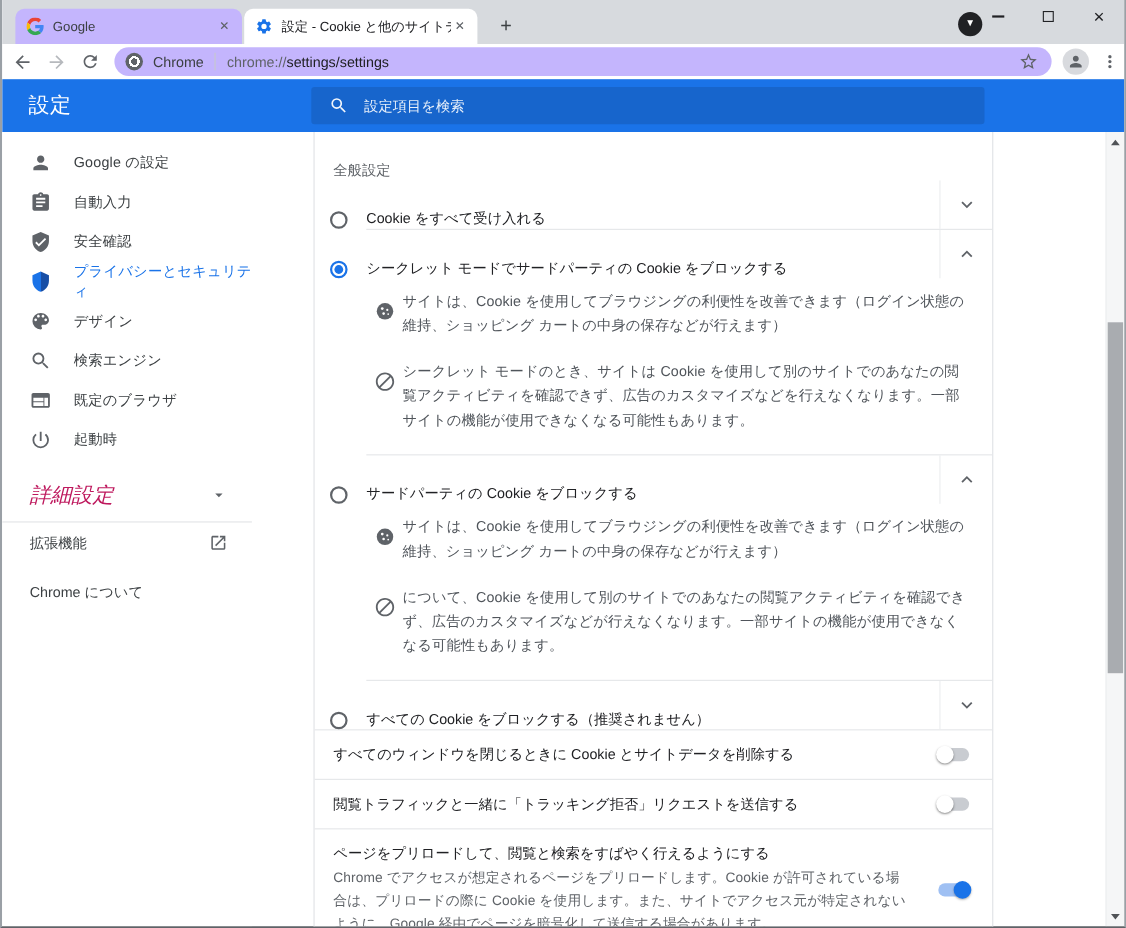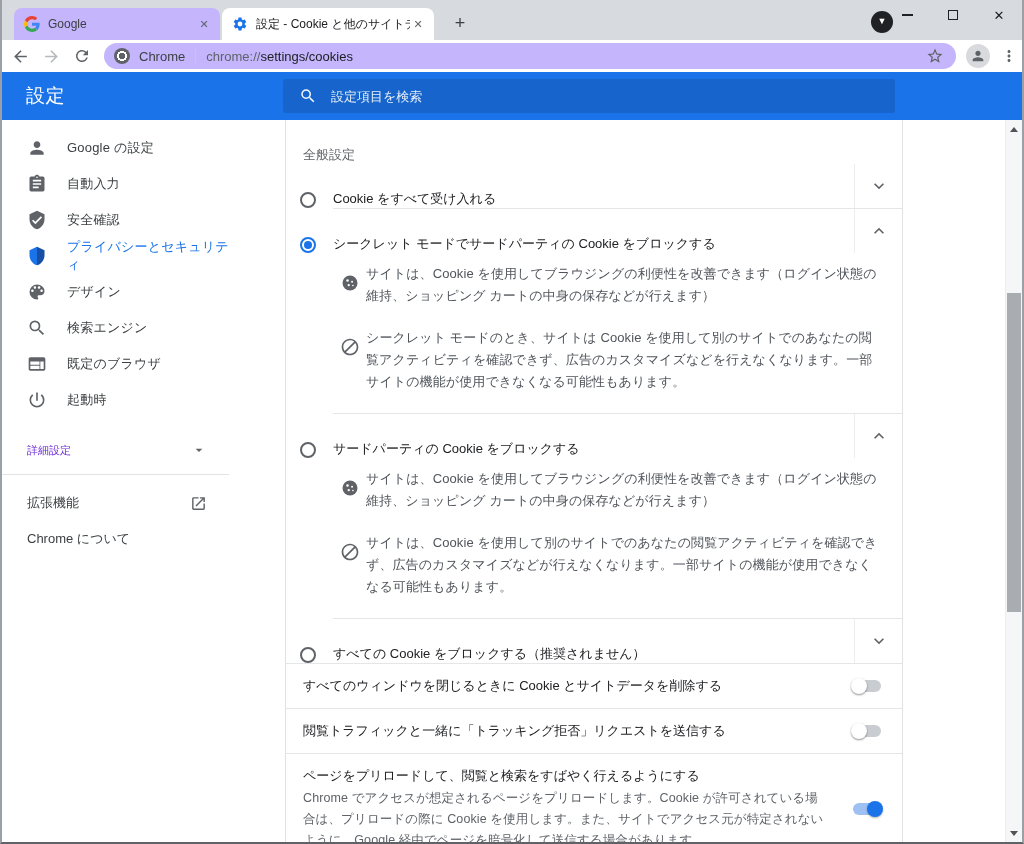--- a/index.html
+++ b/index.html
@@ -54,24 +54,24 @@
   
   .page { position:absolute; top:120px; left:0; right:0; bottom:0; background:#fff; }
 
   
   .sidebar { position:absolute; left:0; top:0; width:227px; bottom:0; background:#fff; padding-top:10px; }
   .nav-item { height:36px; display:flex; align-items:center; padding-left:25px; cursor:pointer; }
   .nav-item .n-icon { width:20px; height:20px; color:#5f6368; flex:none; margin-right:20px; }
   .nav-item .n-label { font-size:13px; color:#3c4043; font-weight:500; letter-spacing:.2px; }
   .nav-item.active .n-label { color:#1a73e8; }
   .advanced-row { margin-top:14px; height:36px; display:flex; align-items:center; padding:0 22px 0 25px; }
-  .advanced-row .n-label { font-size:11px; color:#6d28d9; font-weight:500; flex:1; }
+  .advanced-row .n-label { font-size:19px; color:#be185d; font-weight:500; flex:1;font-style:italic; }
   .caret { width:16px; height:16px; color:#5f6368; }
   .side-divider { height:1px; background:#e1e3e6; margin-top:6px; }
-  .ext-row { margin-top:10px; height:36px; display:flex; align-items:center; padding:0 22px 0 25px; }
+  .ext-row { margin-top:10px; height:36px; display:flex; align-items:flex-start; padding:0 22px 0 25px; }
   .ext-row .n-label { font-size:13px; color:#3c4043; font-weight:500; flex:1; }
   .ext-icon { width:17px; height:17px; color:#5f6368; }
   .about-row { height:36px; display:flex; align-items:center; padding-left:25px; }
   .about-row .n-label { font-size:13px; color:#3c4043; font-weight:500; }
 
   
   .card { position:absolute; left:283px; top:0; width:618px; background:#fff; border-left:1px solid #dfe1e5; border-right:1px solid #dfe1e5; }
   .section-title { padding:26px 16px 4px 17px; font-size:13px; color:#5f6368; height:44px; }
   .radio-row { display:flex; align-items:stretch; min-height:44px; cursor:pointer; }
   .radio-row .r-left { flex:1; display:flex; align-items:flex-end; padding-left:14px; }
@@ -160,21 +160,21 @@
   </span>
   <span class="nav-icon">
     <svg viewBox="0 0 24 24" width="18" height="18" fill="currentColor">
         <path d="M17.65 6.35A7.958 7.958 0 0 0 12 4c-4.42 0-7.99 3.58-7.99 8s3.57 8 7.99 8c3.73 0 6.84-2.55 7.73-6h-2.08a5.99 5.99 0 0 1-5.65 4c-3.31 0-6-2.69-6-6s2.69-6 6-6c1.66 0 3.14.69 4.22 1.78L13 11h7V4l-2.35 2.35z"></path>
       </svg>
   </span>
   <div class="omnibox">
     <span class="site-badge"></span>
     <span class="site-label">Chrome</span>
     <span class="omni-sep"></span>
-    <span class="url"><span class="scheme">chrome://</span><span class="path">settings/cookies</span></span>
+    <span class="url"><span class="scheme">chrome://</span><span class="path">settings/settings</span></span>
     <span class="star-btn">
       <svg viewBox="0 0 24 24" width="18" height="18" fill="currentColor">
           <path d="M22 9.24l-7.19-.62L12 2 9.19 8.63 2 9.24l5.46 4.73L5.82 21 12 17.27 18.18 21l-1.63-7.03L22 9.24zM12 15.4l-3.76 2.27 1-4.28-3.32-2.88 4.38-.38L12 6.1l1.71 4.04 4.38.38-3.32 2.88 1 4.28L12 15.4z"></path>
         </svg>
     </span>
   </div>
   <span class="avatar-btn">
     <svg viewBox="0 0 24 24" width="16" height="16" fill="currentColor">
         <path d="M12 12c2.21 0 4-1.79 4-4s-1.79-4-4-4-4 1.79-4 4 1.79 4 4 4zm0 2c-2.67 0-8 1.34-8 4v2h16v-2c0-2.66-5.33-4-8-4z"></path>
       </svg>
@@ -374,21 +374,21 @@
             </svg>
           </span>
         <span class="detail-text">サイトは、Cookie を使用してブラウジングの利便性を改善できます（ログイン状態の維持、ショッピング カートの中身の保存などが行えます）</span>
       </div>
       <div class="detail-item">
         <span class="d-icon">
             <svg viewBox="0 0 24 24" width="20" height="20" fill="#5f6368">
               <path d="M12 2C6.48 2 2 6.48 2 12s4.48 10 10 10 10-4.48 10-10S17.52 2 12 2zM4 12c0-4.42 3.58-8 8-8 1.85 0 3.55.63 4.9 1.69L5.69 16.9A7.902 7.902 0 0 1 4 12zm8 8c-1.85 0-3.55-.63-4.9-1.69L18.31 7.1A7.902 7.902 0 0 1 20 12c0 4.42-3.58 8-8 8z"></path>
             </svg>
           </span>
-        <span class="detail-text">サイトは、Cookie を使用して別のサイトでのあなたの閲覧アクティビティを確認できず、広告のカスタマイズなどが行えなくなります。一部サイトの機能が使用できなくなる可能性もあります。</span>
+        <span class="detail-text">について、Cookie を使用して別のサイトでのあなたの閲覧アクティビティを確認できず、広告のカスタマイズなどが行えなくなります。一部サイトの機能が使用できなくなる可能性もあります。</span>
       </div>
     </div>
     <div class="divider-inset"></div>
 
     <div class="radio-row">
       <div class="r-left">
         <span class="radio"></span>
         <span class="radio-label">すべての Cookie をブロックする（推奨されません）</span>
       </div>
       <div class="expand-col">

